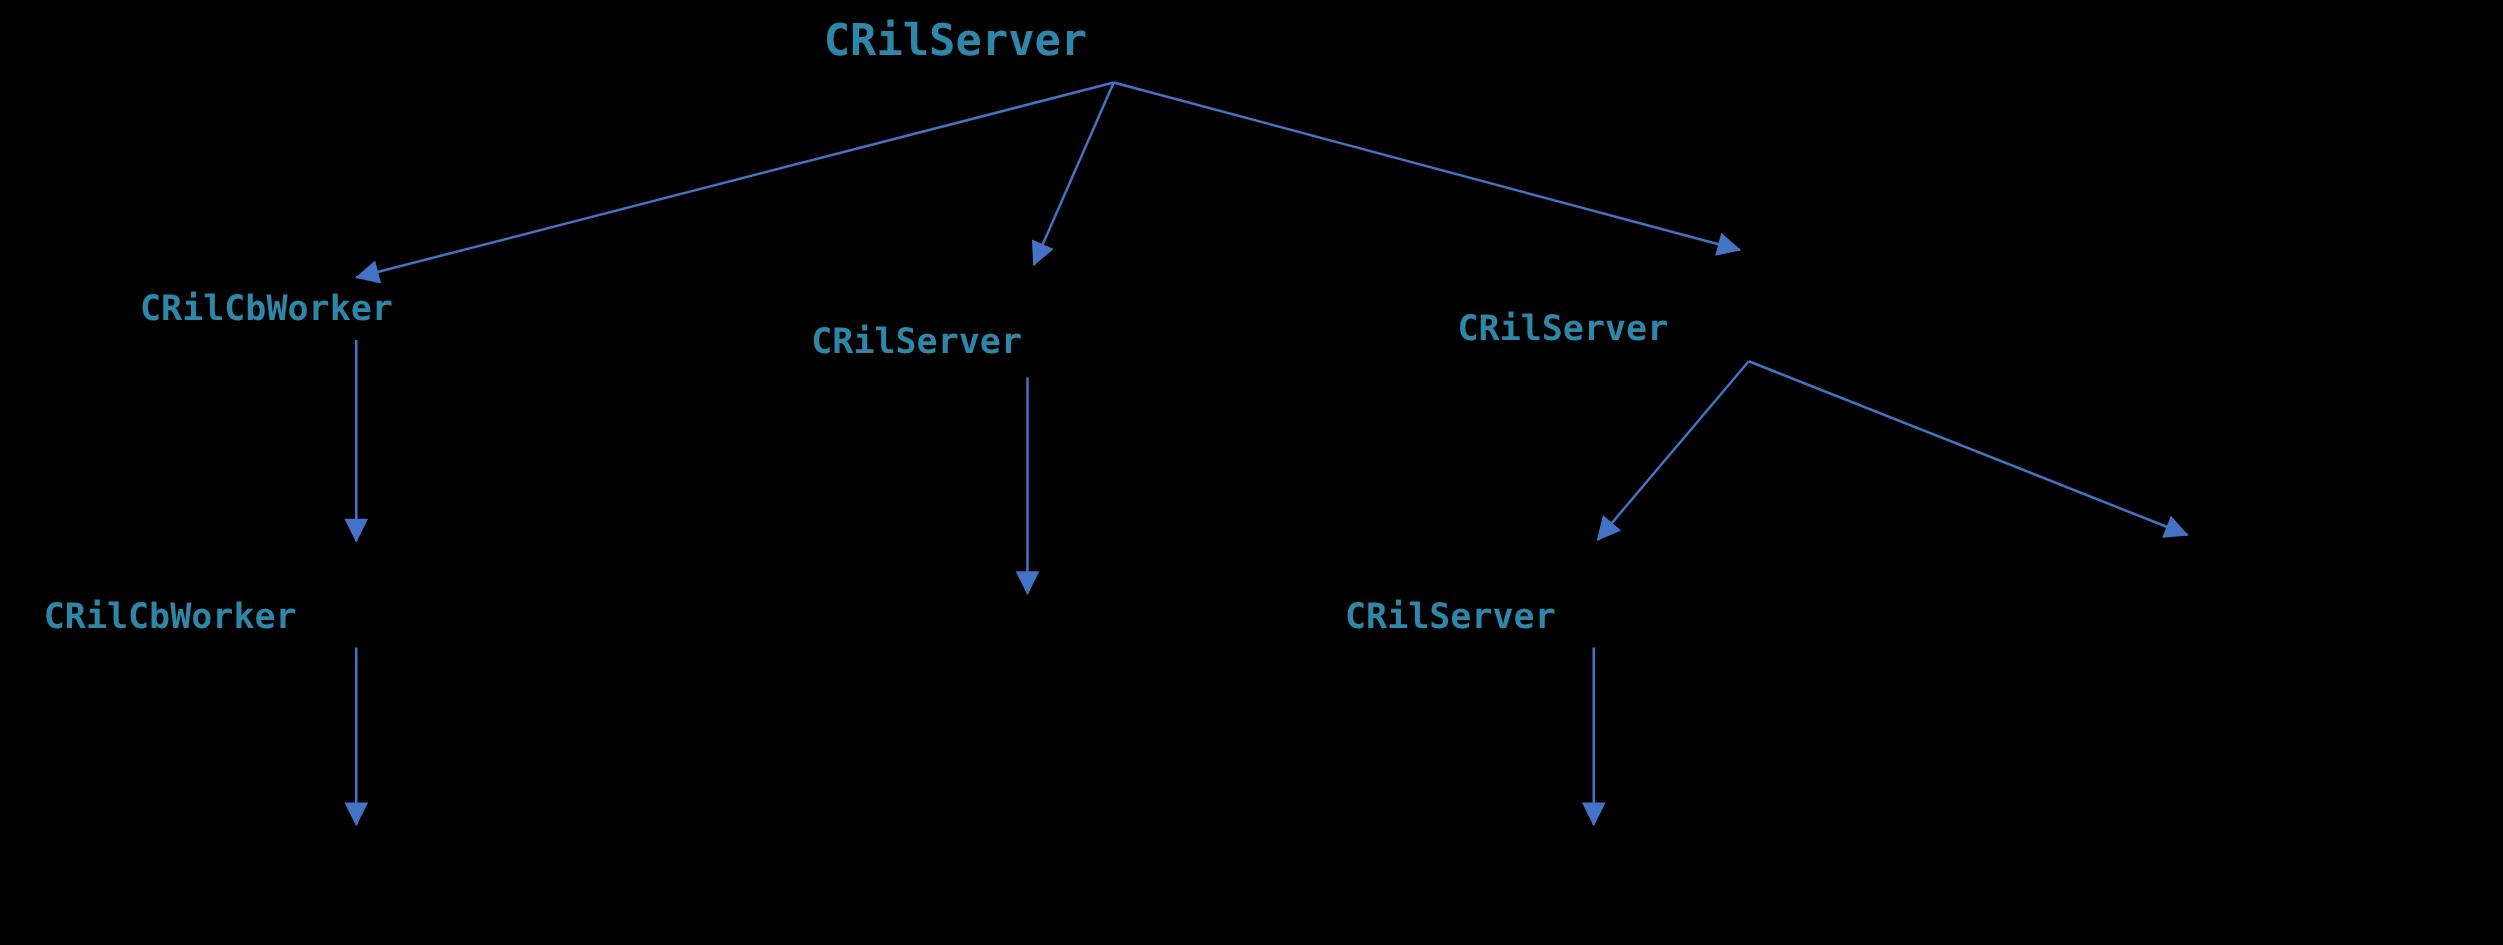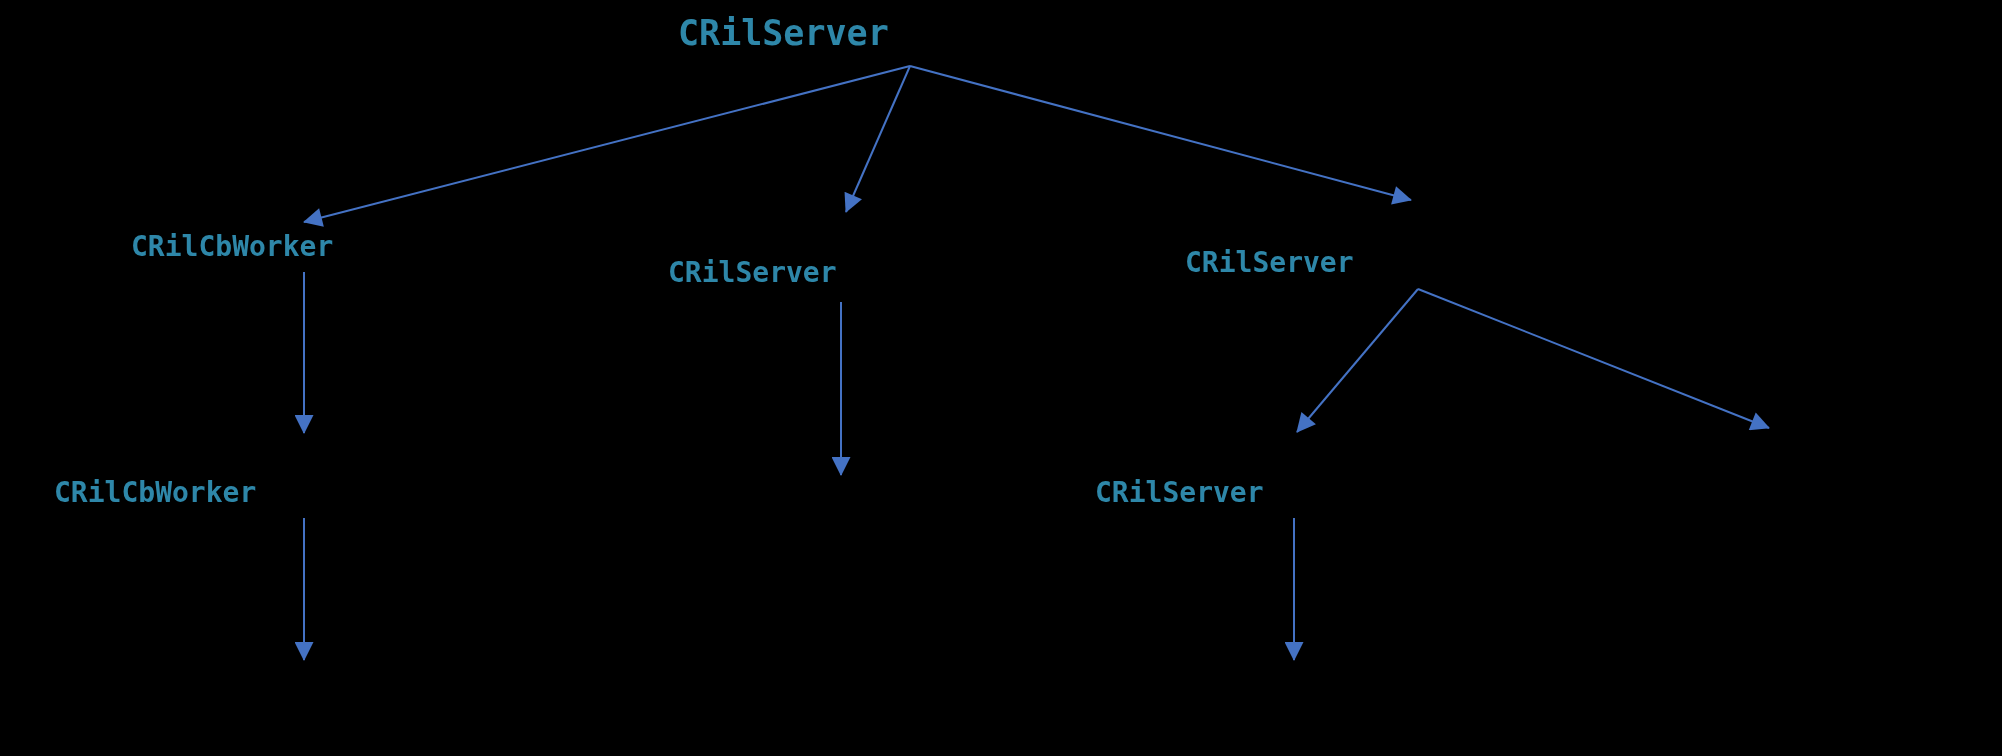--- a/index.html
+++ b/index.html
@@ -6,21 +6,20 @@
   body {
     width: 2002px; height: 756px;
     background: var(--bg, #000000);
     overflow: hidden;
   }
   .canvas {
     position: relative;
     width: 1754px; height: 756px;
     background: var(--bg, #000000);
     font-family: "DejaVu Sans Mono", "Liberation Mono", monospace;
-    margin-left: 19px;
   }
   svg.edges { position: absolute; left: 0; top: 0; display: block; }
   .edge { stroke: var(--arrow, #4472C4); stroke-width: 2; fill: none; }
   .arrowhead { fill: var(--arrow, #4472C4); }
   .node-label {
     position: absolute;
     font-weight: 700;
     color: var(--label, #2E87A9);
     white-space: nowrap;
   }

